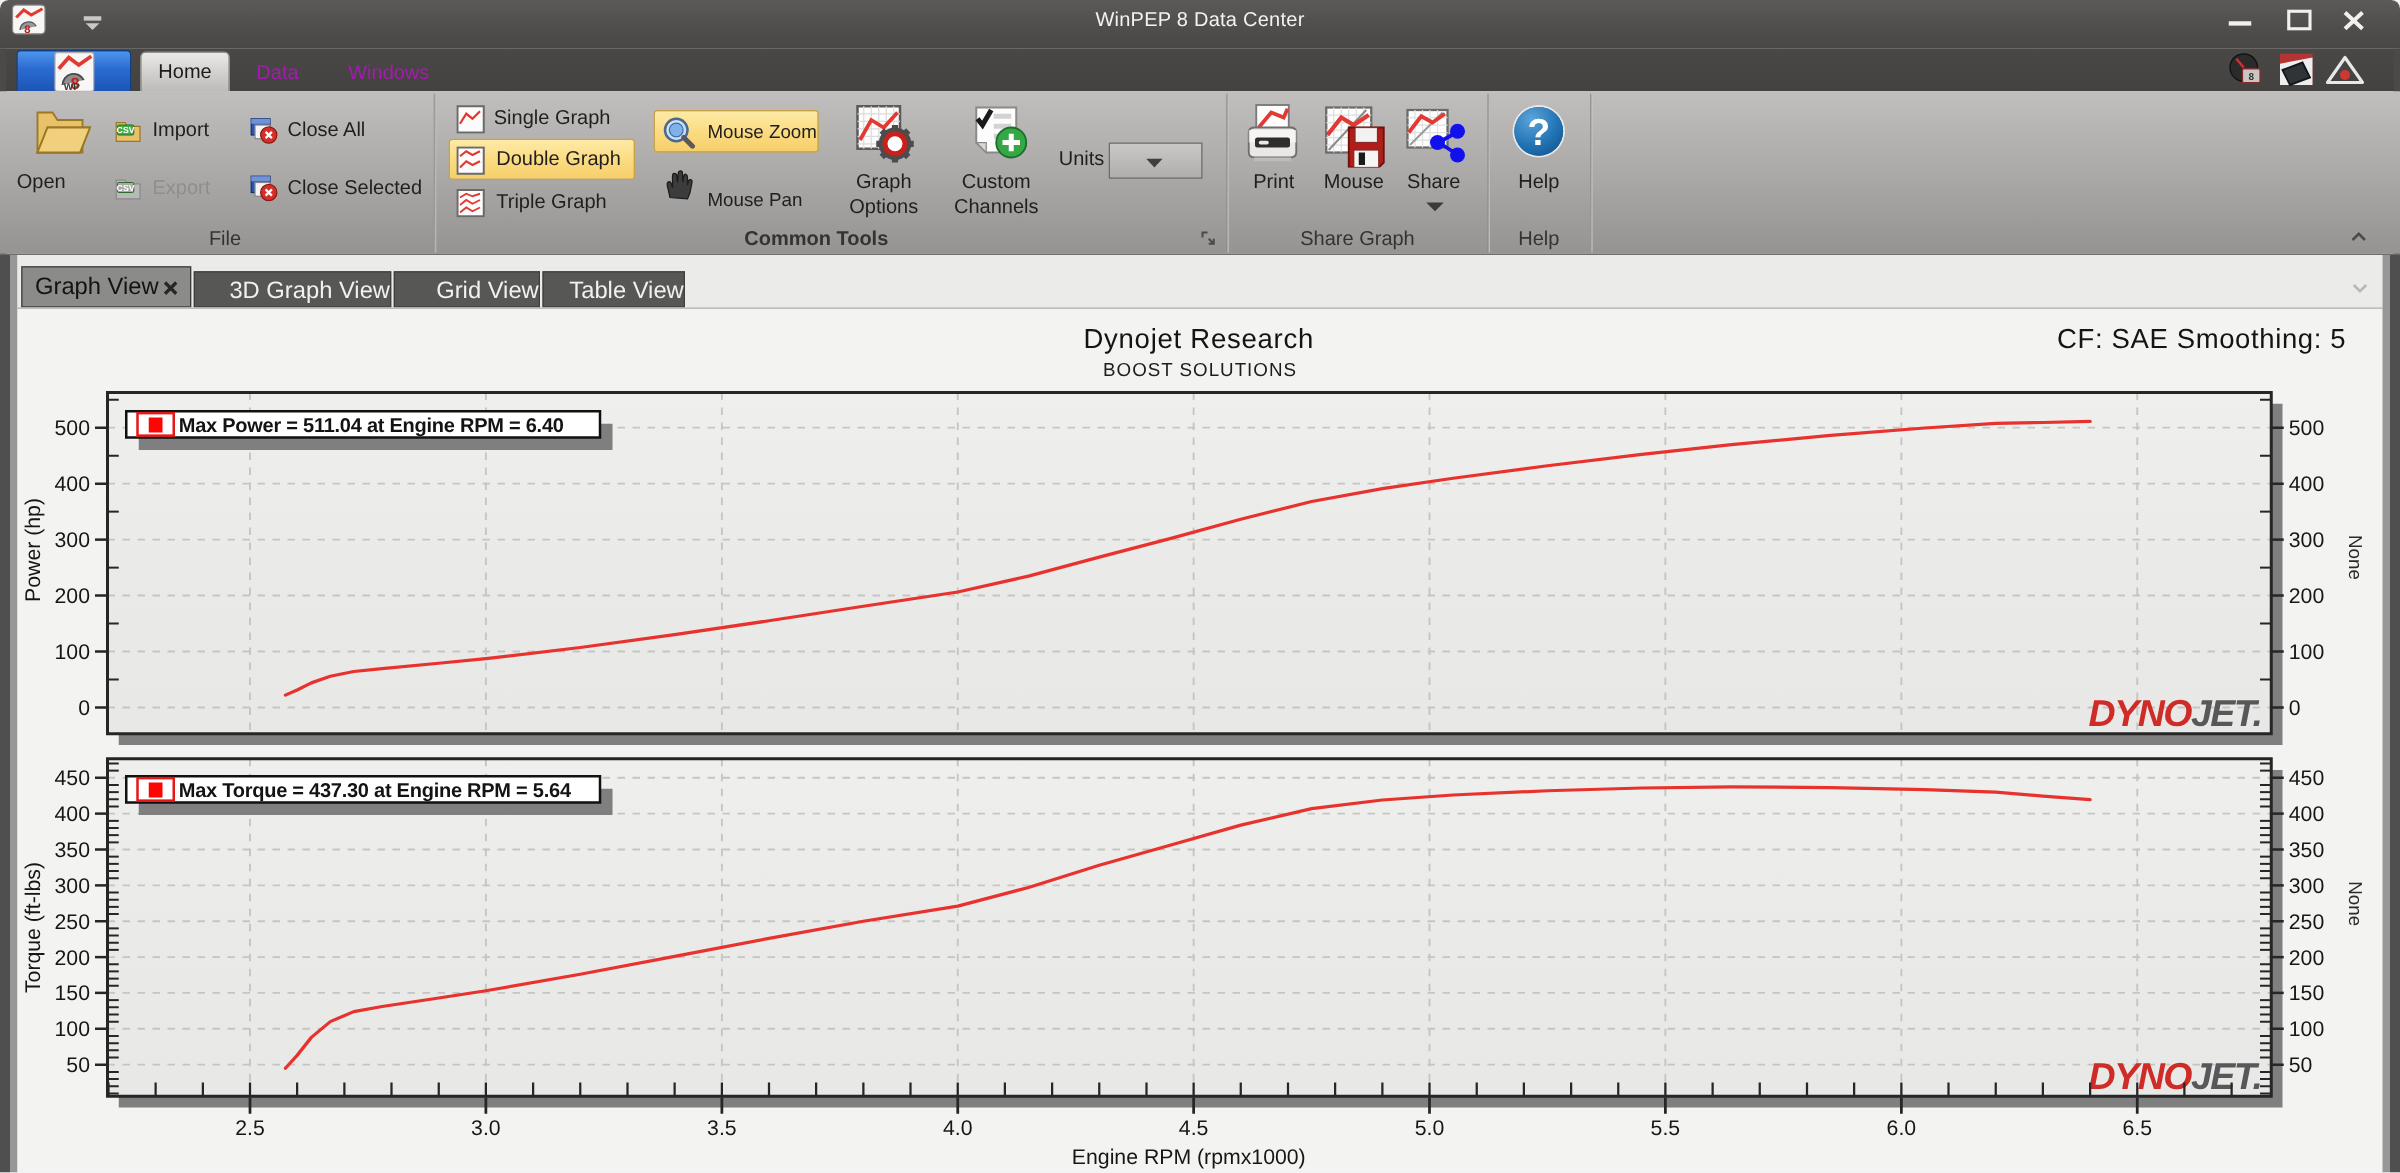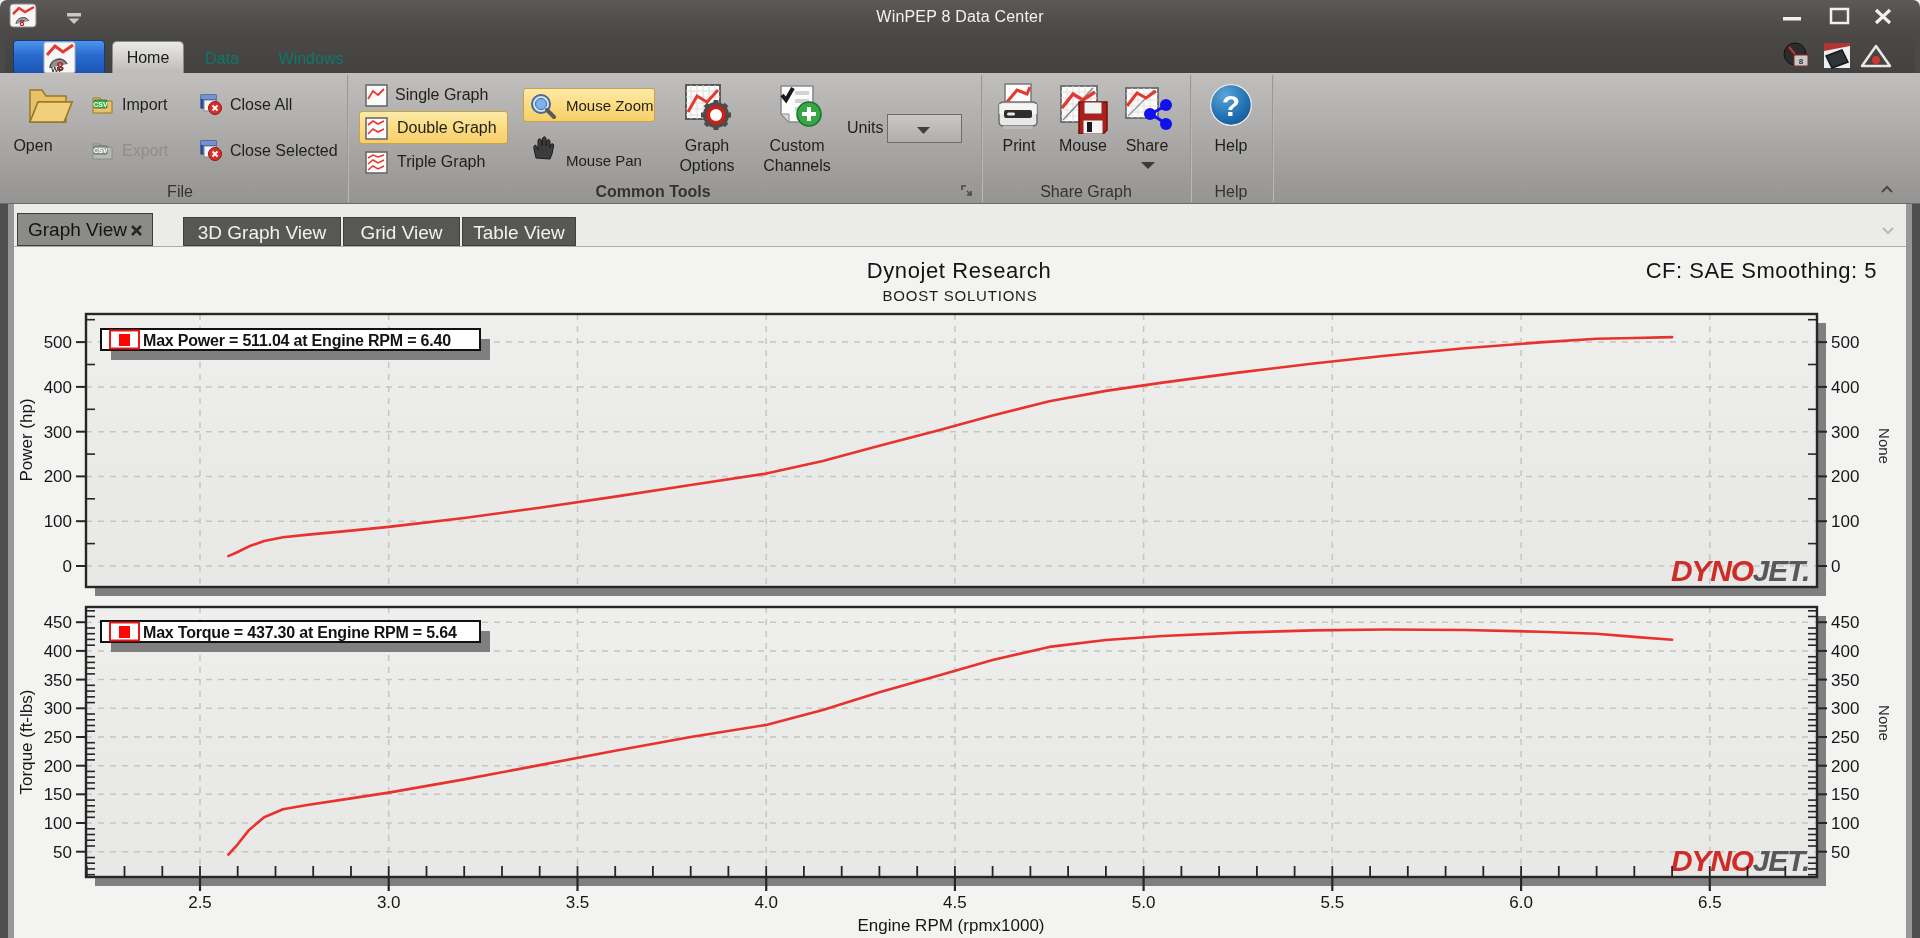--- a/index.html
+++ b/index.html
@@ -15,40 +15,40 @@
 
 #titlebar { position:absolute; left:0; top:0; width:1920px; height:39px;
   background:linear-gradient(#5c5a58,#504e4c 55%,#4a4846); border-radius:7px 7px 0 0; }
 #tabrow { position:absolute; left:0; top:39px; width:1920px; height:34px;
   background:linear-gradient(#4a4846,#444240); }
 #title { position:absolute; top:8px; left:0; width:1920px; text-align:center;
   color:#f2f2f2; font-size:16px; letter-spacing:0.2px; }
 #apptab { position:absolute; left:13px; top:40px; width:92px; height:33px;
   background:linear-gradient(#4e95ec,#2a6ad0 45%,#1c55b4); border:1px solid #123c7c;
   border-bottom:none; border-radius:4px 4px 0 0; }
-.ribtab { position:absolute; top:44px; height:29px; color:#0f766e; font-size:16px;
+.ribtab { position:absolute; top:44px; height:29px; color:#a21caf; font-size:16px;
   line-height:29px; text-align:center; }
 #hometab { position:absolute; left:112px; top:41px; width:72px; height:32px;
   background:linear-gradient(#ebeaea,#d5d4d2 45%,#bdbbb8); border:1px solid #8e8c8a; border-bottom:none;
   border-radius:5px 5px 0 0; color:#1b1b1b; font-size:16px; text-align:center; line-height:31px; }
 
 #ribbon { position:absolute; left:0; top:73px; width:1920px; height:131px;
   background:linear-gradient(#c0bfbd,#aeacaa 45%,#9f9d9b 78%,#969492);
   border-bottom:1px solid #6e6c6a; }
 .rsep { position:absolute; top:75px; height:127px; width:2px;
   background:linear-gradient(90deg,#8a8886,#c9c8c6); }
 .glabel { position:absolute; top:183px; font-size:16px; color:#333; text-align:center; }
 .rlabel { position:absolute; font-size:16px; color:#1f1f1f; }
 .rlabel2 { position:absolute; font-size:16px; color:#1f1f1f; text-align:center; }
 .hl { position:absolute; background:linear-gradient(#fdeaa7,#fbdc82 50%,#f6cf6b);
   border:1px solid #c7a449; border-radius:3px; }
 
 #tabstrip { position:absolute; left:14px; top:204px; width:1892px; height:42px; background:#ebebea; }
 .vtab { position:absolute; top:13px; height:29px; background:#575755; color:#f1f1f0;
-  font-size:19px; text-align:center; line-height:29px; border:1px solid #3f3f3d;margin-left:28px; }
+  font-size:19px; text-align:right; line-height:29px; border:1px solid #3f3f3d; }
 #vtab1 { position:absolute; left:3px; top:9px; width:136px; height:33px; background:#8b8b89;
   border:1px solid #3c3c3a; color:#131313; font-size:19px; line-height:32px; padding-left:10px; }
 #content { position:absolute; left:14px; top:246px; width:1892px; height:692px;
   background:#f3f3f2; border-top:1px solid #aaaaa8; }
 </style></head>
 <body>
 
 <div id="titlebar"></div>
 <div id="tabrow"></div>
 <div id="leftedge"></div>

